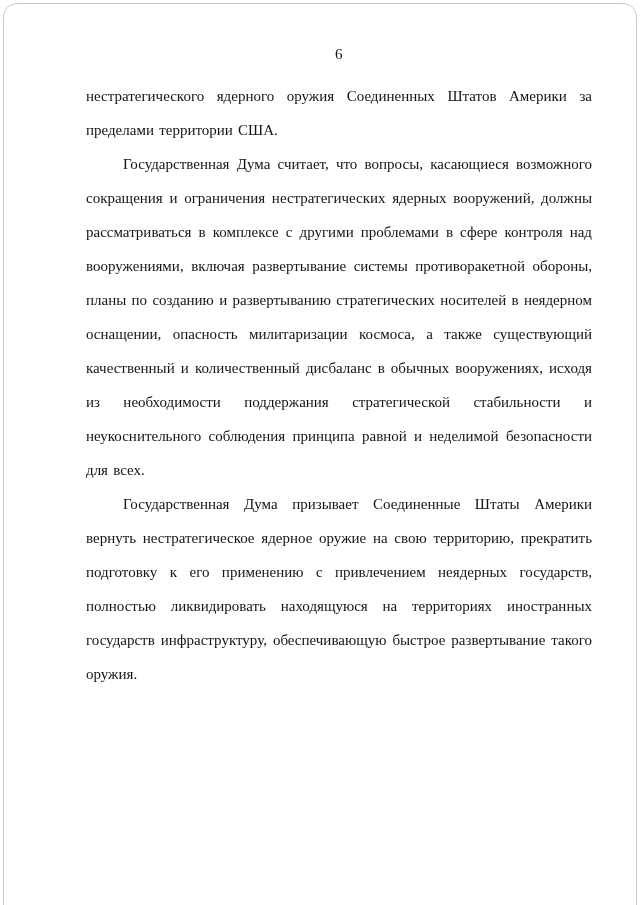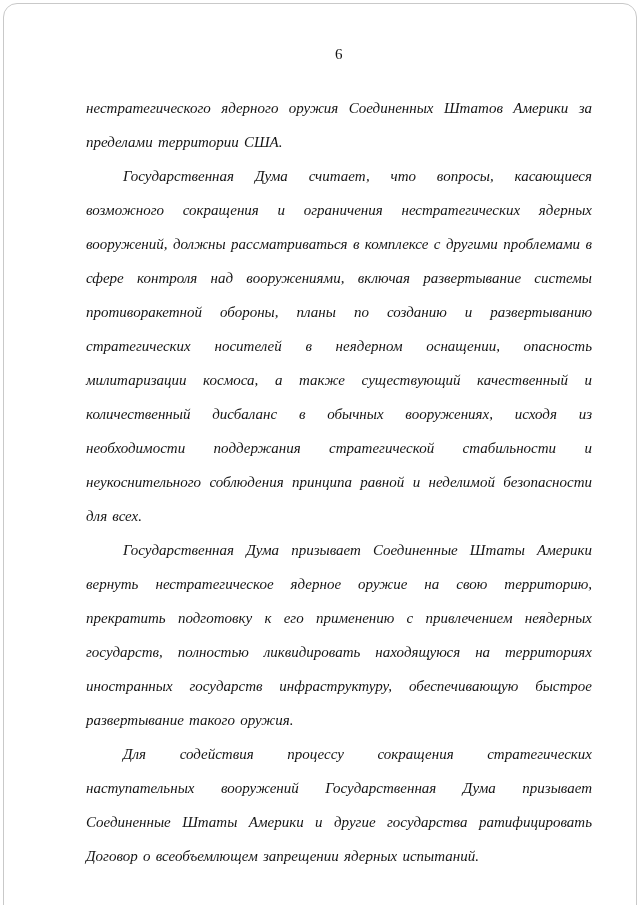--- a/index.html
+++ b/index.html
@@ -31,24 +31,23 @@
     position: absolute;
     top: 46px;
     left: 86px;
     width: 506px;
     text-align: center;
     font-size: 15px;
     letter-spacing: 0.5px;
   }
   .text-block {
     position: absolute;
-    top: 91px;
+    top: 79px;
     left: 86px;
     width: 506px;
-    font-style: italic;
   }
   .para {
     margin: 0;
     font-size: 15px;
     line-height: 34px;
     text-align: justify;
     text-indent: 37px;
     word-spacing: 1.5px;
   }
   .para.no-indent {
@@ -60,15 +59,14 @@
 
 <div class="page">
   <div class="scan-border"></div>
 
   <div class="page-number">6</div>
 
   <div class="text-block">
     <p class="para no-indent">нестратегического ядерного оружия Соединенных Штатов Америки за пределами территории США.</p>
     <p class="para">Государственная Дума считает, что вопросы, касающиеся возможного сокращения и ограничения нестратегических ядерных вооружений, должны рассматриваться в комплексе с другими проблемами в сфере контроля над вооружениями, включая развертывание системы противоракетной обороны, планы по созданию и развертыванию стратегических носителей в неядерном оснащении, опасность милитаризации космоса, а также существующий качественный и количественный дисбаланс в обычных вооружениях, исходя из необходимости поддержания стратегической стабильности и неукоснительного соблюдения принципа равной и неделимой безопасности для всех.</p>
     <p class="para">Государственная Дума призывает Соединенные Штаты Америки вернуть нестратегическое ядерное оружие на свою территорию, прекратить подготовку к его применению с привлечением неядерных государств, полностью ликвидировать находящуюся на территориях иностранных государств инфраструктуру, обеспечивающую быстрое развертывание такого оружия.</p>
-    <p class="para">Для содействия процессу сокращения стратегических наступательных вооружений Государственная Дума призывает Соединенные Штаты Америки и другие государства ратифицировать Договор о всеобъемлющем запрещении ядерных испытаний.</p>
   </div>
 </div>
 
 </body></html>

